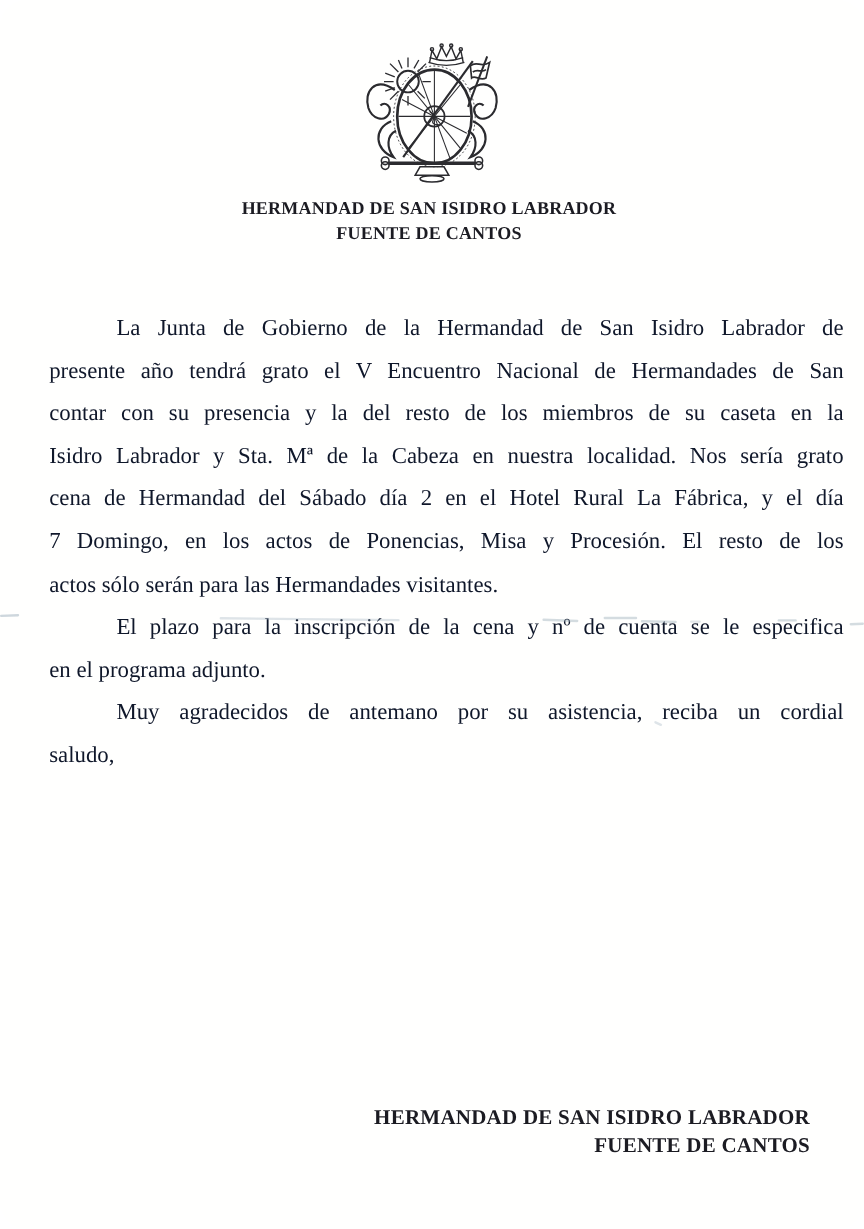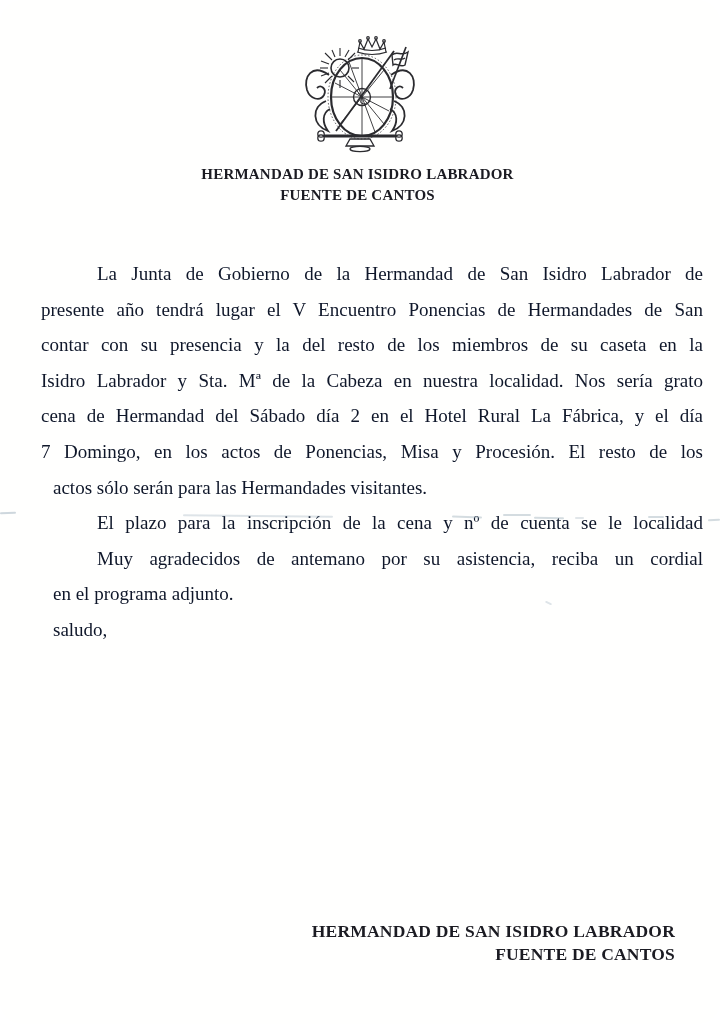--- a/index.html
+++ b/index.html
@@ -46,21 +46,20 @@
   .line {
     height: 35.6px;
     white-space: normal;
     text-align: justify;
     text-align-last: justify;
   }
   .line.indent { text-indent: 56px; }
   .line.para-end {
     text-align: center;
     text-align-last: left;
-    margin-left: 12px;
   }
   
   .org-footer {
     position: absolute;
     right: 45px; top: 920px;
     width: 500px;
     text-align: right;
     font-weight: bold;
     font-size: 17.5px;
     line-height: 23px;
@@ -159,29 +158,29 @@
     </svg>
   </div>
 
   <div class="org-header">
     <div>HERMANDAD DE SAN ISIDRO LABRADOR</div>
     <div>FUENTE DE CANTOS</div>
   </div>
 
   <div class="letter-body">
     <div class="line indent">La Junta de Gobierno de la Hermandad de San Isidro Labrador de</div>
-    <div class="line">presente año tendrá lugar el V Encuentro Ponencias de Hermandades de San</div>
+    <div class="line">presente año tendrá grato el V Encuentro Nacional de Hermandades de San</div>
     <div class="line">contar con su presencia y la del resto de los miembros de su caseta en la</div>
     <div class="line">Isidro Labrador y Sta. Mª de la Cabeza en nuestra localidad. Nos sería grato</div>
     <div class="line">cena de Hermandad del Sábado día 2 en el Hotel Rural La Fábrica, y el día</div>
     <div class="line">7 Domingo, en los actos de Ponencias, Misa y Procesión. El resto de los</div>
     <div class="line para-end">actos sólo serán para las Hermandades visitantes.</div>
-    <div class="line indent">El plazo para la inscripción de la cena y nº de cuenta se le localidad</div>
+    <div class="line indent">El plazo para la inscripción de la cena y nº de cuenta se le especifica</div>
+    <div class="line para-end">en el programa adjunto.</div>
     <div class="line indent">Muy agradecidos de antemano por su asistencia, reciba un cordial</div>
-    <div class="line para-end">en el programa adjunto.</div>
     <div class="line para-end">saludo,</div>
   </div>
 
   <div class="org-footer">
     <div>HERMANDAD DE SAN ISIDRO LABRADOR</div>
     <div>FUENTE DE CANTOS</div>
   </div>
 
   <div class="artifact" style="left:0px;   top:512px; width:16px; opacity:.45; transform:rotate(-2deg);"></div>
   <div class="artifact" style="left:183px; top:515px; width:150px; opacity:.30; transform:rotate(0.6deg);"></div>

